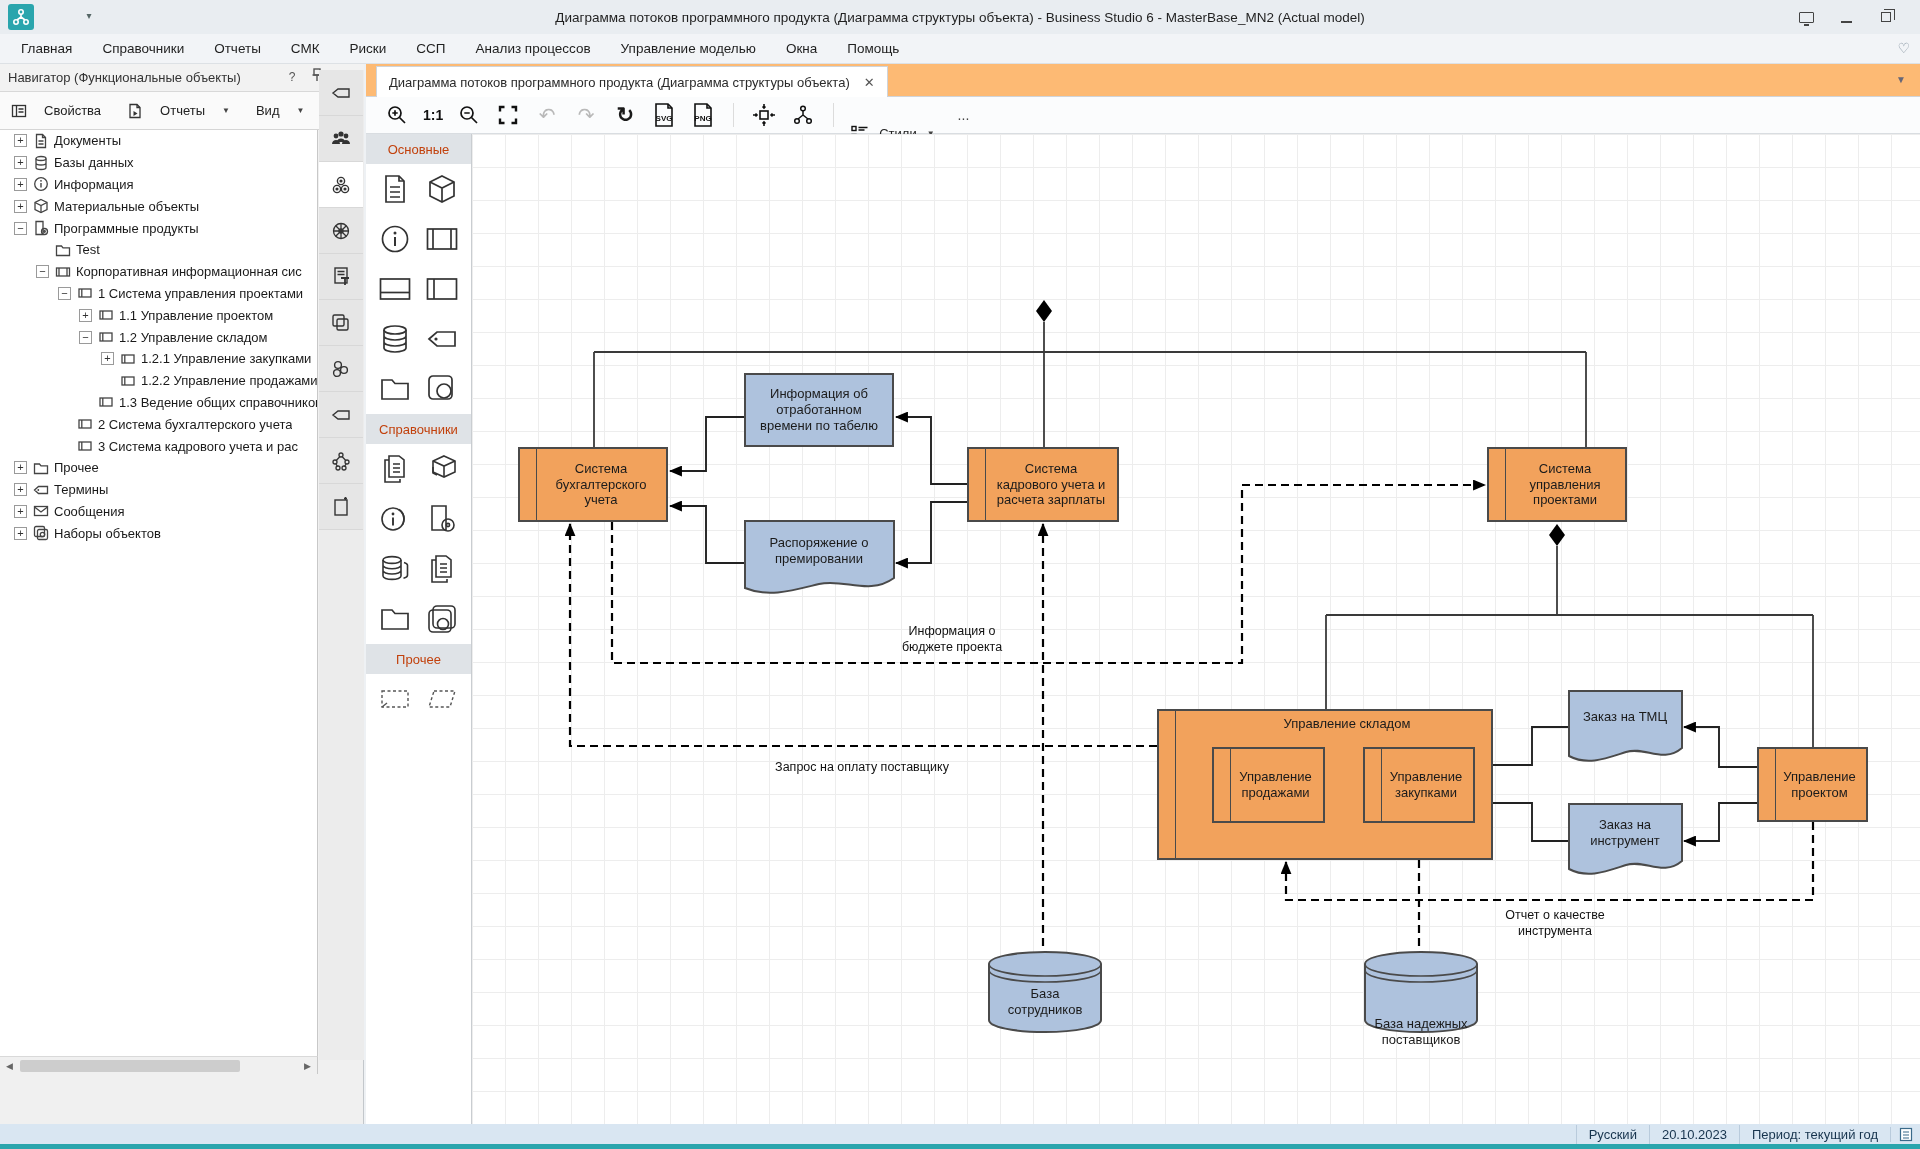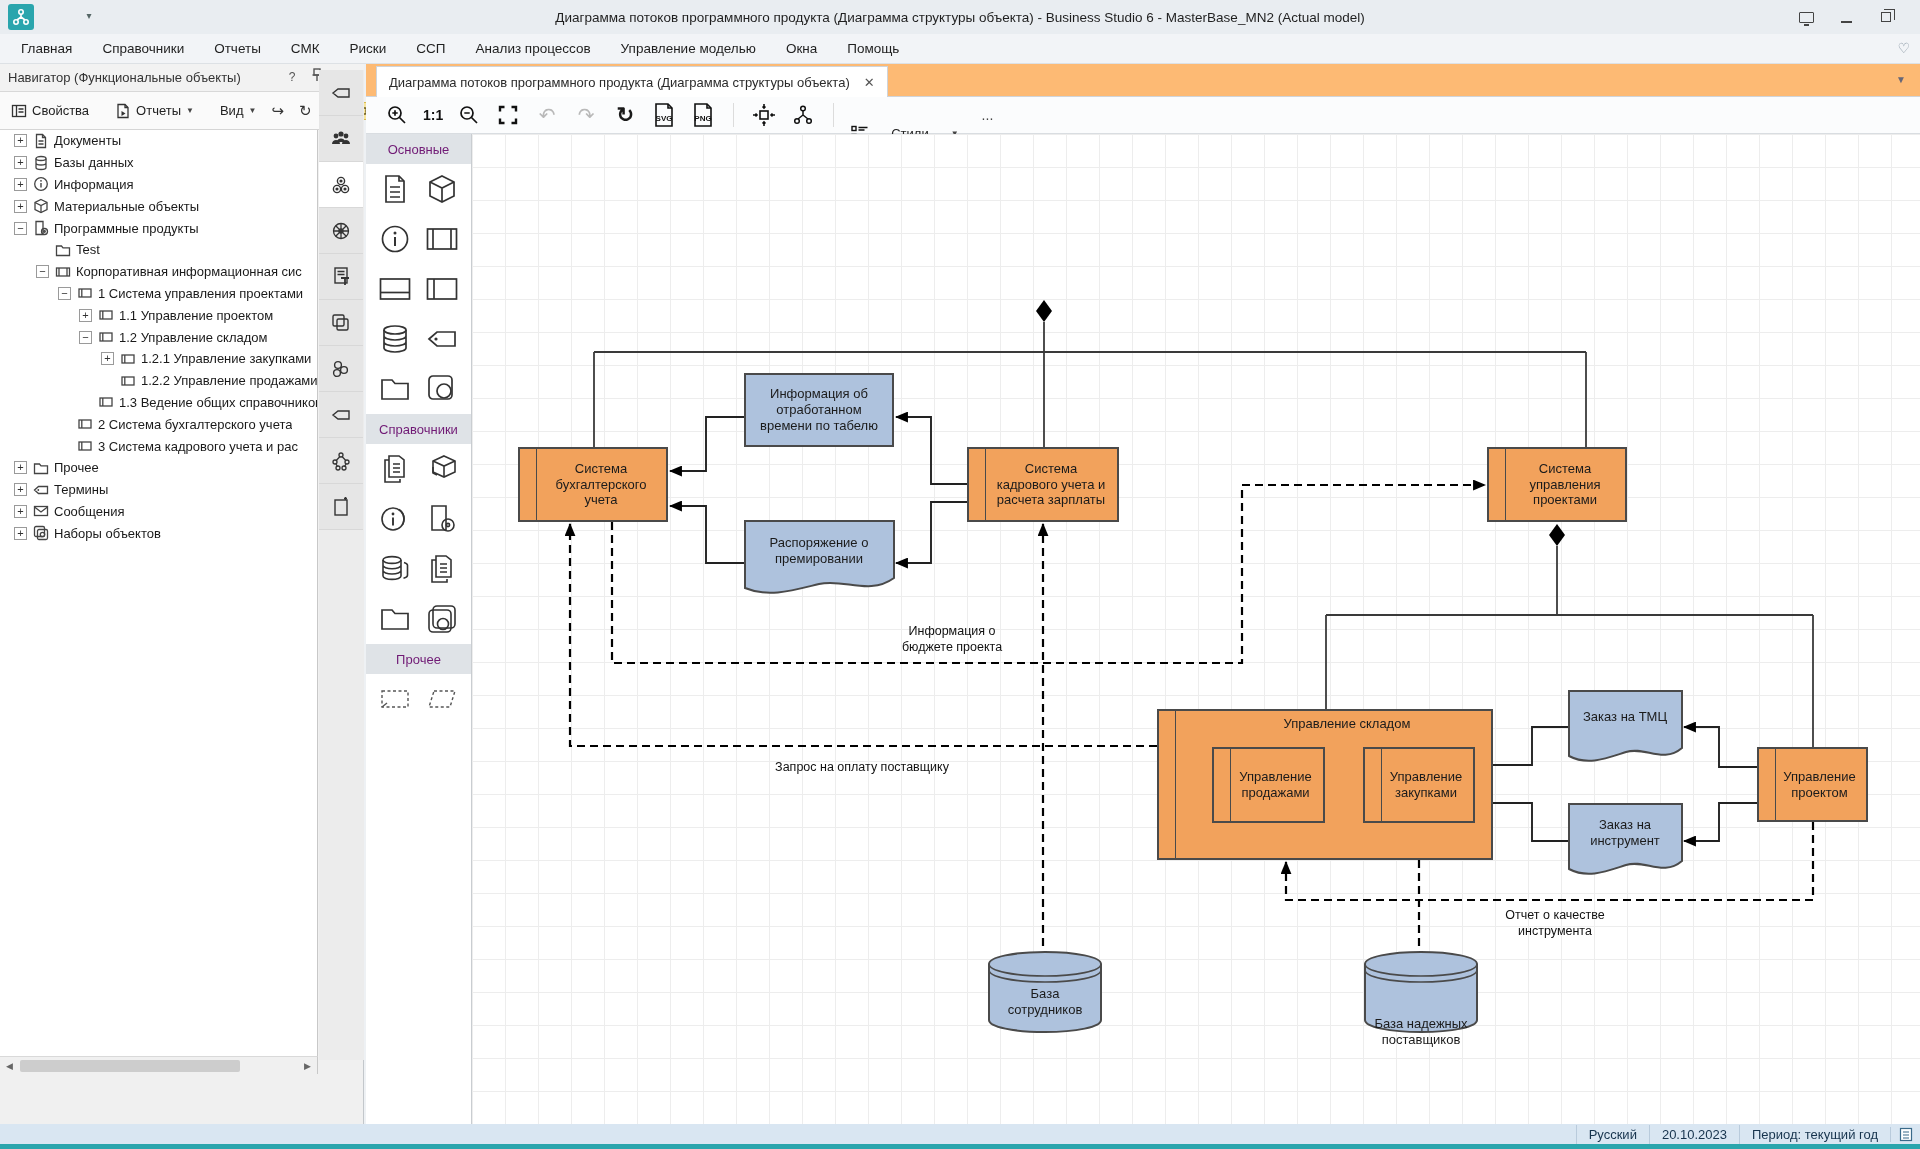--- a/index.html
+++ b/index.html
@@ -24,21 +24,21 @@
   .menubar { position:absolute; left:0; top:34px; width:1920px; height:30px; background:#f2f4f7; border-bottom:1px solid #dde1e5; display:flex; align-items:center; padding-left:6px; }
   .menuitem { padding:0 15px; font-size:13.5px; color:#1f1f1f; line-height:29px; }
   .menuheart { position:absolute; right:10px; top:6px; color:#8a98a5; font-size:14px; }
 
   
   .navigator { position:absolute; left:0; top:64px; width:364px; height:1060px; background:#f0f0f0; border-right:1px solid #c3c7cb; }
   .navheader { position:absolute; left:0; top:0; width:364px; height:28px; background:#f2f2f2; border-bottom:1px solid #d8d8d8; font-size:13px; color:#333; line-height:27px; padding-left:8px; }
   .navheadbtns { position:absolute; right:6px; top:4px; display:flex; gap:10px; }
   .navheadbtn { width:18px; height:18px; text-align:center; line-height:18px; color:#555; font-size:12px; }
   .navtoolbar { position:absolute; left:0; top:28px; width:364px; height:38px; background:#fafafa; border-bottom:1px solid #d5d5d5; display:flex; align-items:center; padding-left:6px; gap:5px; }
-  .ntbtn { display:flex; align-items:center; gap:5px; font-size:13px; color:#222; padding:3px 5px; border-radius:2px; }
+  .ntbtn { display:flex; align-items:center; gap:17px; font-size:13px; color:#222; padding:3px 5px; border-radius:2px; }
   .ntsep { width:1px; height:22px; background:#d8d8d8; margin:0 3px; }
   .ntglyph { font-size:15px; color:#333; }
   .caret { font-size:8px; color:#444; }
   .linkbtn { background:#f7e59b; border:1px solid #d9b94e; border-radius:2px; padding:2px 4px; }
 
   .tree { position:absolute; left:0; top:66px; width:318px; height:926px; background:#fff; border-right:1px solid #c8c8c8; overflow:hidden; }
   .trow { height:21.8px; display:flex; align-items:center; gap:5px; white-space:nowrap; font-size:13px; color:#1a1a1a; }
   .lvl0{padding-left:14px;} .lvl1{padding-left:36px;} .lvl2{padding-left:58px;} .lvl3{padding-left:79px;} .lvl4{padding-left:101px;}
   .expander { width:13px; height:13px; min-width:13px; border:1px solid #9a9a9a; background:#fff; font-size:11px; line-height:11px; text-align:center; color:#333; }
   .expander.empty { border:none; background:transparent; }
@@ -58,26 +58,26 @@
   .tabbar { position:absolute; left:366px; top:64px; width:1554px; height:33px; background:#fdba74; border-bottom:1px solid #d0d4d9; }
   .tab { position:absolute; left:10px; top:2px; height:31px; background:#fff; border:1px solid #cfd4da; border-bottom:none; display:flex; align-items:center; gap:14px; padding:0 12px; font-size:13px; color:#2a2a2a; }
   .tabclose { color:#555; font-size:13px; }
   .tabddown { position:absolute; right:14px; top:10px; color:#667; font-size:10px; }
 
   .dtoolbar { position:absolute; left:366px; top:97px; width:1554px; height:37px; background:#fbfcfd; border-bottom:1px solid #d9dde1; display:flex; align-items:center; padding-left:18px; gap:13px; }
   .dtb { width:26px; height:26px; display:flex; align-items:center; justify-content:center; color:#1a1a1a; }
   .dtb.gray { color:#b9b9b9; }
   .dtbtext { font-size:14px; font-weight:bold; color:#111; }
   .dtsep { width:1px; height:24px; background:#dcdcdc; margin:0 4px; }
-  .stylesbtn { display:flex; align-items:center; gap:22px; font-size:13px; color:#222;margin-top:36px; }
+  .stylesbtn { display:flex; align-items:center; gap:10px; font-size:13px; color:#222;margin-top:36px; }
   .morebtn { font-size:14px; color:#444; margin-left:10px; }
 
   
   .palette { position:absolute; left:366px; top:134px; width:106px; height:990px; background:#fff; border-right:1px solid #c9cdd1; }
-  .psection { height:30px; background:#dfe3e7; display:flex; align-items:center; justify-content:center; font-size:13px; color:#701a75; }
+  .psection { height:30px; background:#dfe3e7; display:flex; align-items:center; justify-content:center; font-size:13px; color:#c2410c; }
   .pgrid { display:grid; grid-template-columns:1fr 1fr; justify-items:center; padding:8px 6px; row-gap:16px; }
   .pitem { width:40px; height:34px; display:flex; align-items:center; justify-content:center; }
 
   
   .canvas { position:absolute; left:472px; top:134px; width:1448px; height:990px; background-color:#fff;
     background-image:linear-gradient(#ededed 1px, transparent 1px),linear-gradient(90deg,#ededed 1px, transparent 1px);
     background-size:33px 33px; overflow:hidden; }
   .edges { position:absolute; left:0; top:0; z-index:1; }
   .node { position:absolute; z-index:2; background:#f2a25c; border:2px solid #4a4a4a; display:flex; align-items:center; justify-content:center; text-align:center; font-size:13px; color:#1b1b1b; line-height:1.22; white-space:pre-line; }
   .barL:before { content:""; position:absolute; left:16px; top:0; bottom:0; width:0; border-left:1.6px solid #4a4a4a; }

